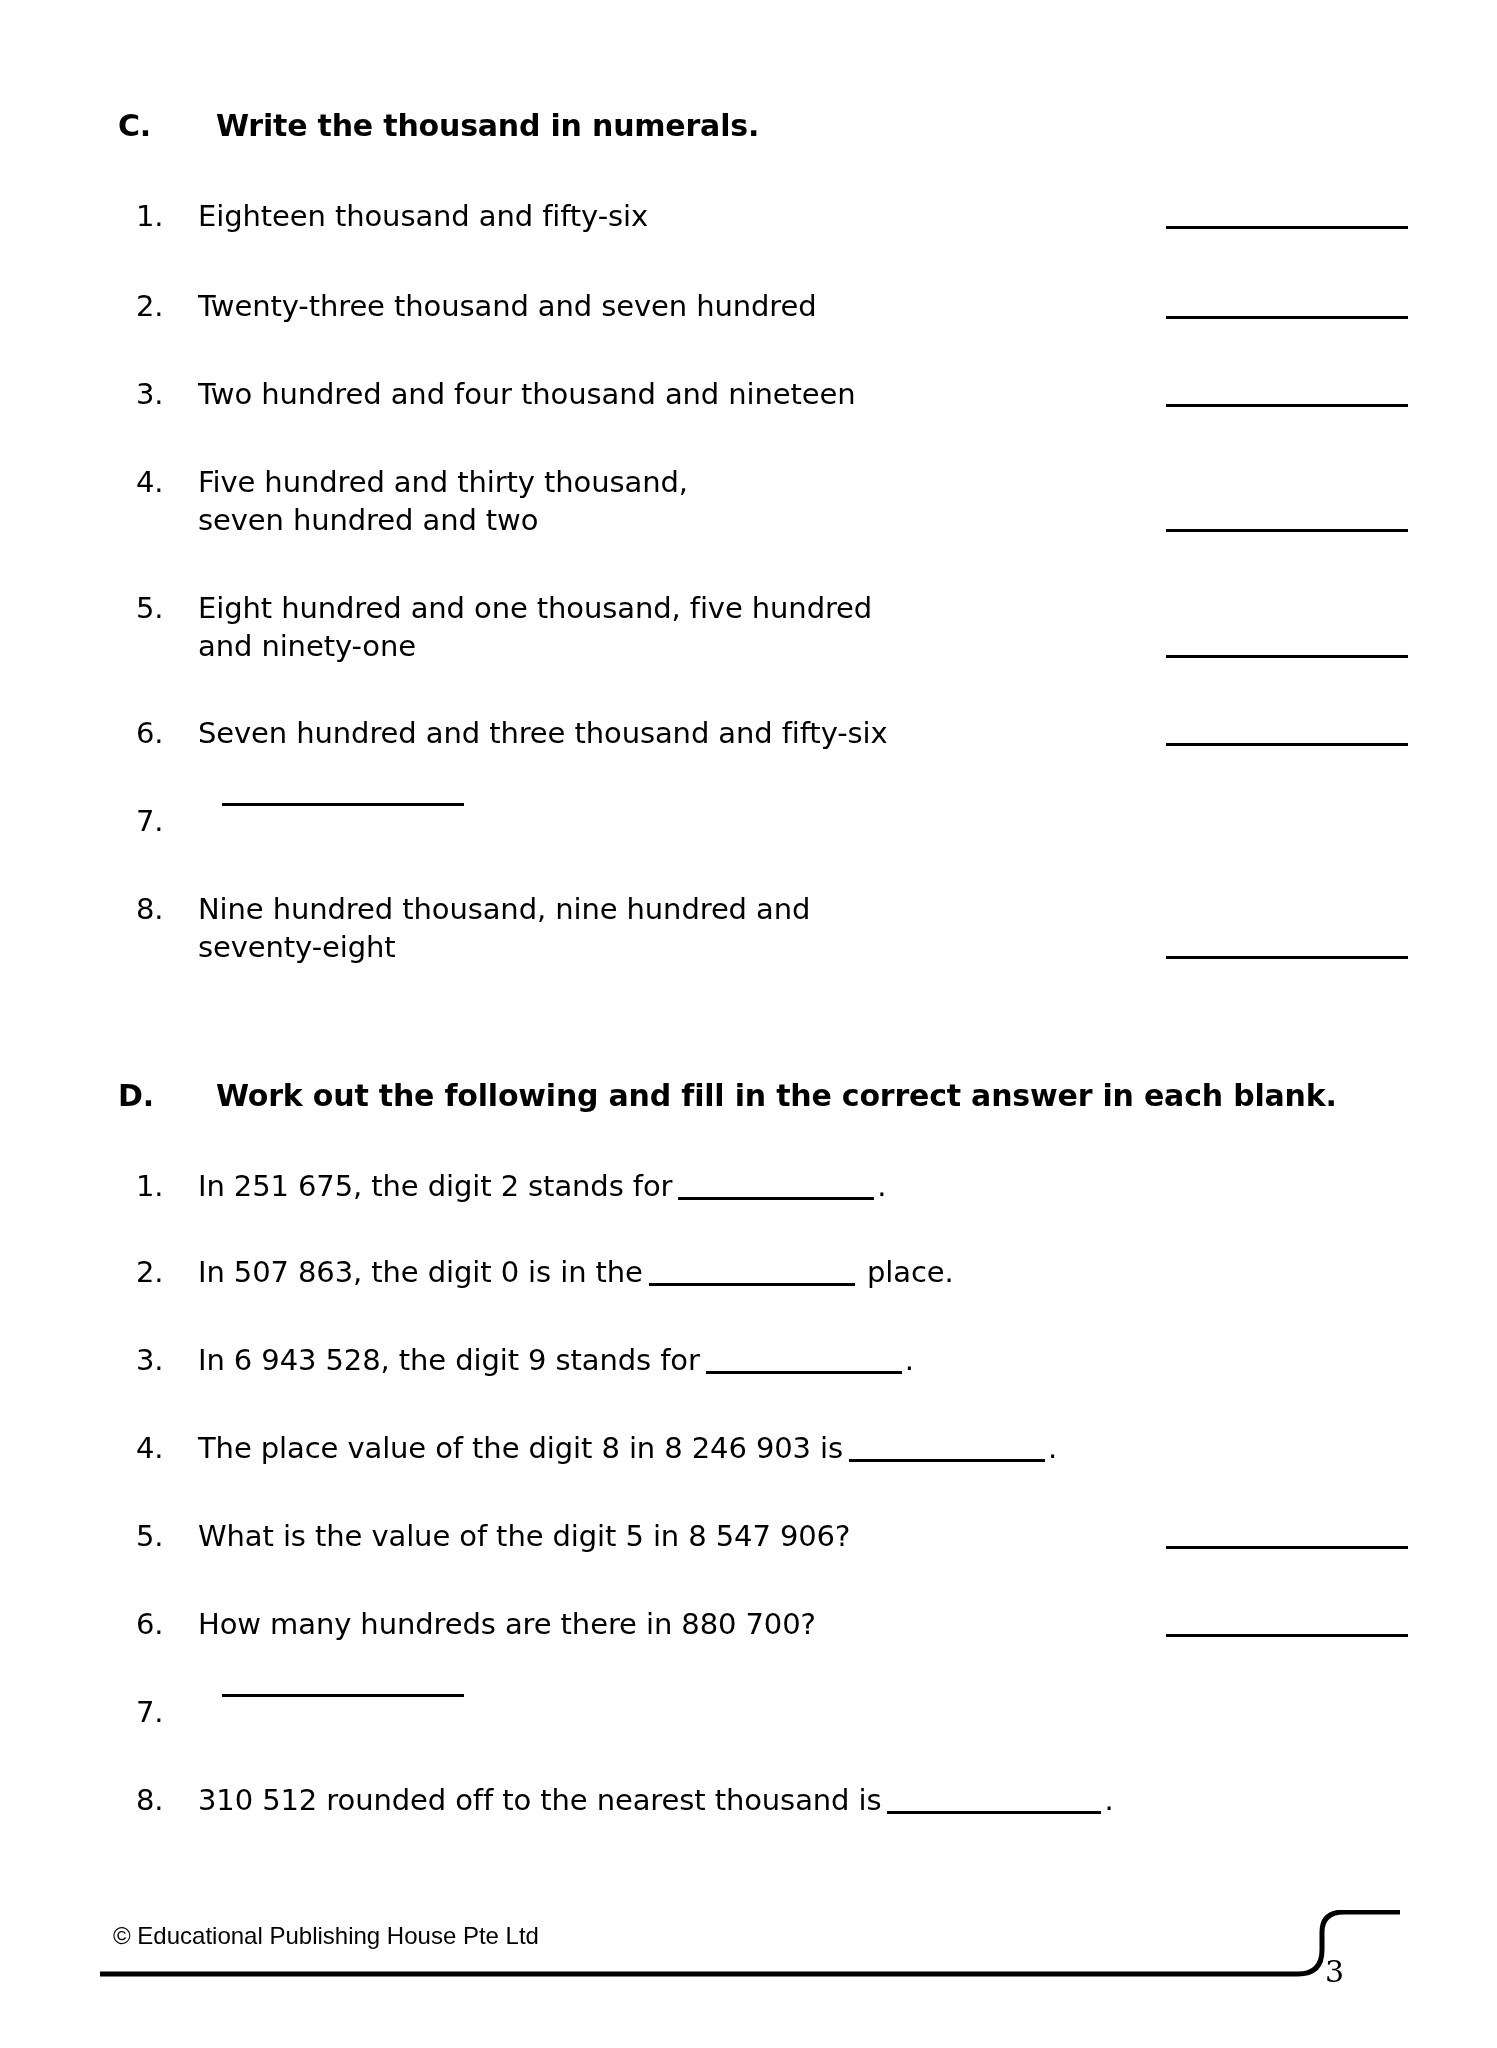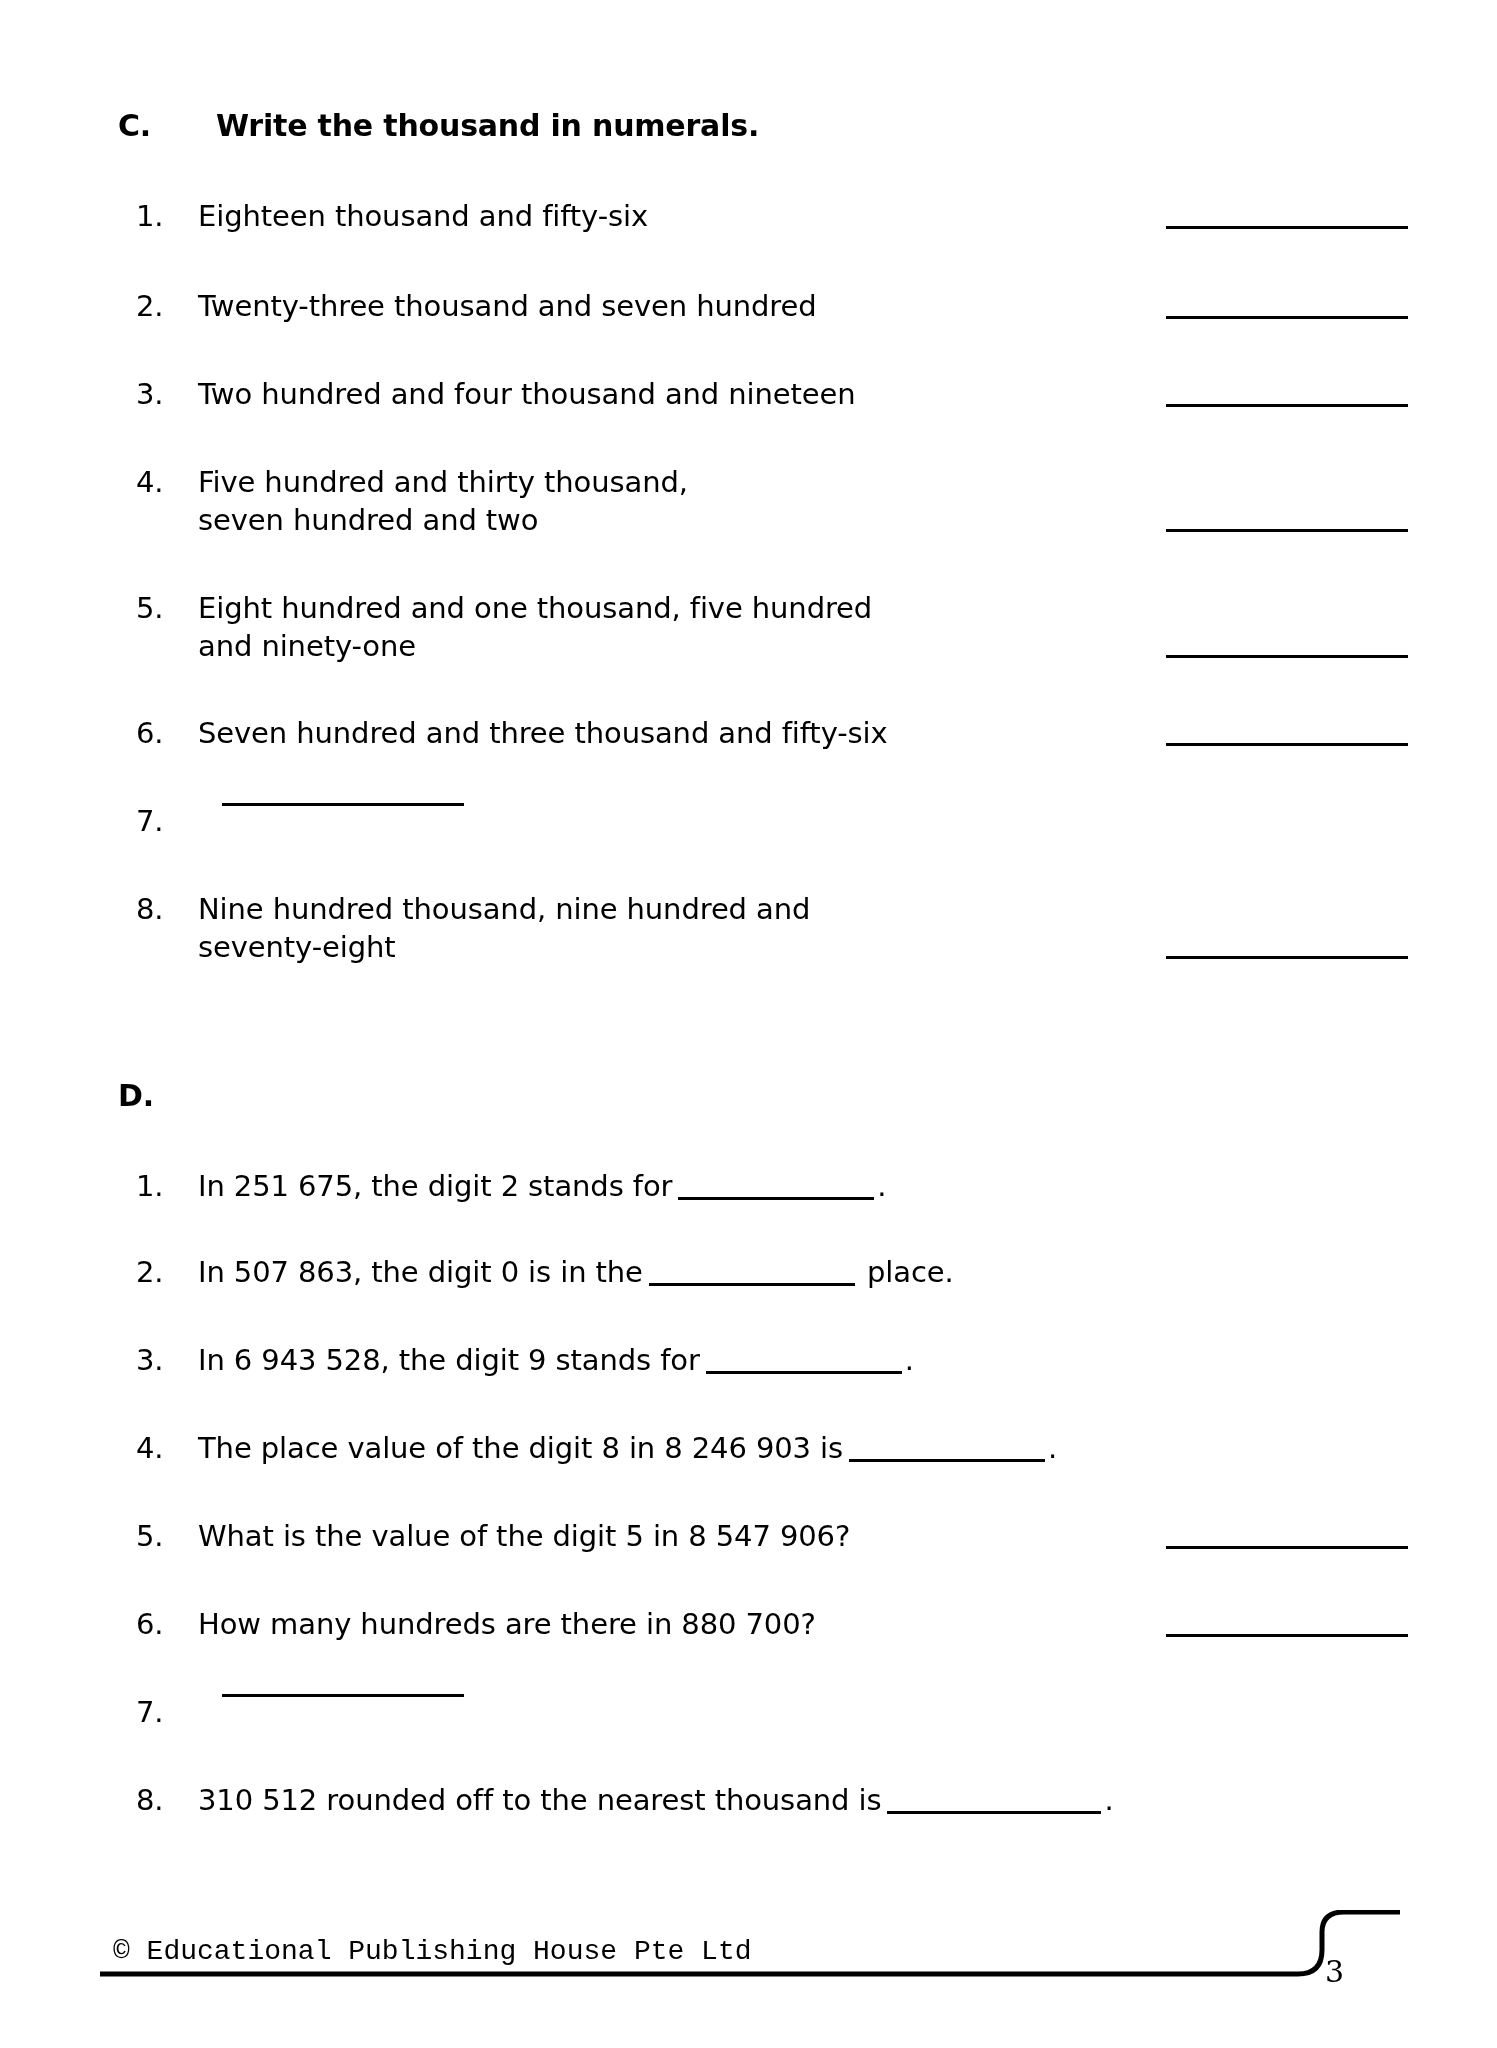--- a/index.html
+++ b/index.html
@@ -102,25 +102,24 @@
     position: absolute;
     left: 0;
     top: 1910px;
     width: 1497px;
     height: 120px;
   }
   .footer-copy {
     position: absolute;
     left: 113px;
     top: 12px;
-    font-family: Liberation Mono, monospace;
-    font-size: 28px;
+    font-family: Liberation Sans, sans-serif;
+    font-size: 24px;
     letter-spacing: 0px;
     white-space: nowrap;
-    margin-top: 14px;
   }
   .footer-page {
     position: absolute;
     left: 1325px;
     top: 44px;
     font-family: "DejaVu Serif", serif;
     font-size: 30px;
   }
   .footer-rule {
     position: absolute;
@@ -221,20 +220,21 @@
         <span class="q-text">Nine hundred thousand, nine hundred and
 seventy-eight</span>
         <span class="ans-rule"></span>
       </span>
     </div>
   </div>
 
   <div class="section" style="top:1078px;">
     <div class="section-head">
       <span class="section-letter">D.</span>
+      <span class="section-title">Work out the following and fill in the correct answer in each blank.</span>
     </div>
   </div>
 
   <div class="section" style="top:1168px;">
     <div class="q">
       <span class="q-num">1.</span>
       <span class="q-body">
         <span class="q-text-inline"><span>In 251 675, the digit 2 stands for</span><span class="blank w-short"></span><span>.</span></span>
       </span>
     </div>

